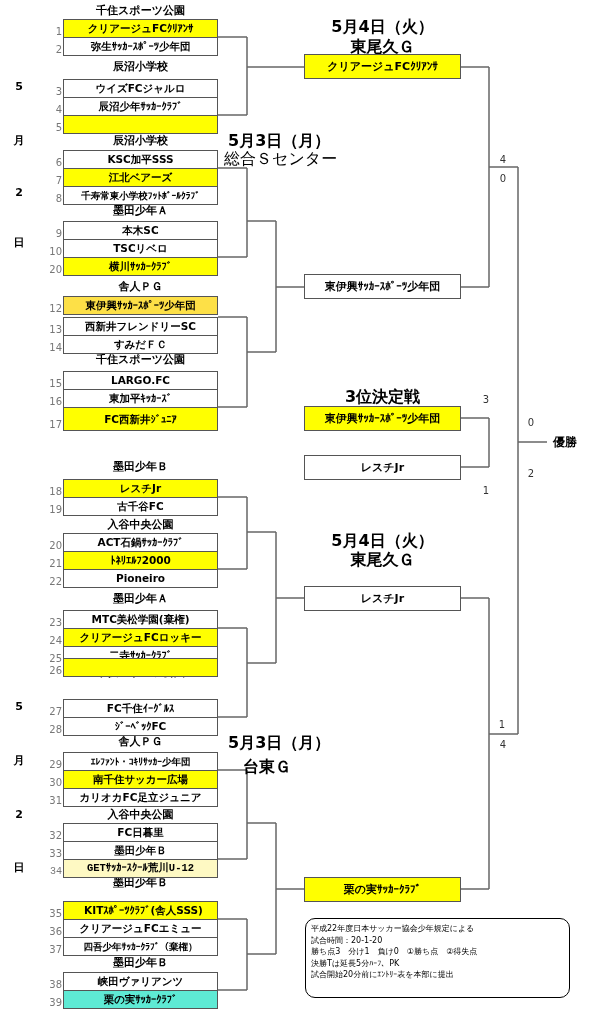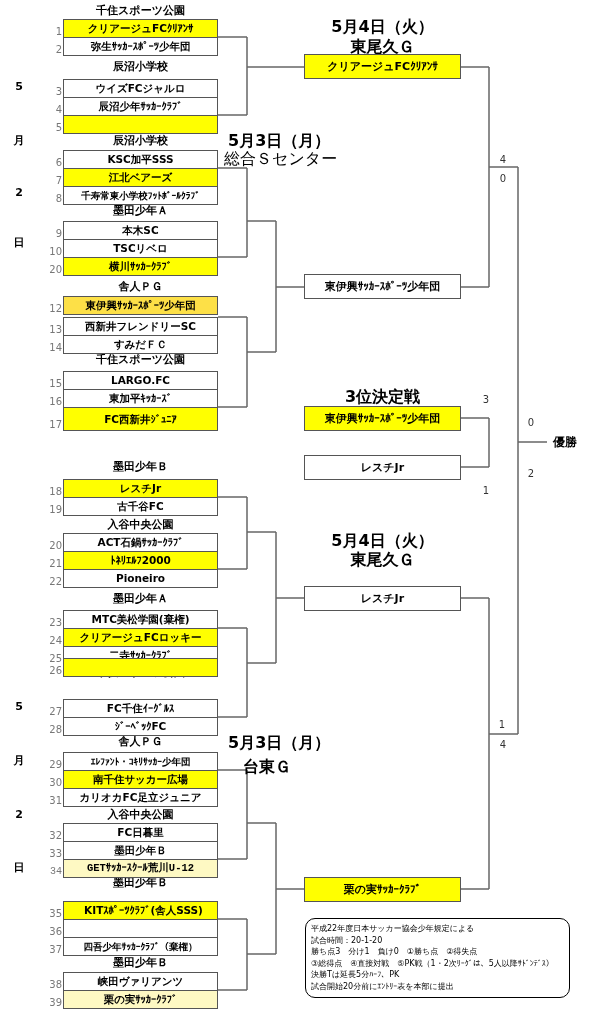--- a/index.html
+++ b/index.html
@@ -262,31 +262,32 @@
     <span class="no">34</span>
     <span class="nm">GETｻｯｶｰｽｸｰﾙ荒川U-12</span>
   </div>
 
 <div class="row win" style="top: 901px; background: rgb(255, 255, 0); padding-left: 6px;">
     <span class="no">35</span>
     <span class="nm">KITｽﾎﾟｰﾂｸﾗﾌﾞ(舎人SSS)</span>
   </div>
 <div class="row" style="top:919px">
     <span class="no">36</span>
+    <span class="nm">クリアージュFCエミュー</span>
   </div>
 <div class="row" style="top:937px;font-size:9.5px">
     <span class="no">37</span>
     <span class="nm">四吾少年ｻｯｶｰｸﾗﾌﾞ（棄権）</span>
   </div>
 
 <div class="row" style="top:972px">
     <span class="no">38</span>
     <span class="nm">峡田ヴァリアンツ</span>
   </div>
-<div class="row win" style="top: 990px; background: #fef9c3;">
+<div class="row win" style="top: 990px; background: #5eead4;">
     <span class="no">39</span>
     <span class="nm">栗の実ｻｯｶｰｸﾗﾌﾞ</span>
   </div>
 
 <div class="lbl c" style="top:20px">5月4日（火）</div>
 <div class="lbl c" style="top:40px">東尾久Ｇ</div>
 <div class="lbl" style="left:228px;top:134px">5月3日（月）</div>
 <div class="lbl" style="left:224px;top:152px;font-weight:normal">総合Ｓセンター</div>
 
 <div class="rbox win" style="top: 54px; background: rgb(255, 255, 0);">クリアージュFCｸﾘｱﾝｻ</div>
@@ -311,16 +312,15 @@
 <div class="score" style="left:496px;top:719px">1</div>
 <div class="score" style="left:497px;top:739px">4</div>
 <div class="score" style="left:525px;top:417px">0</div>
 <div class="score" style="left:525px;top:468px">2</div>
 <div class="champ">優勝</div>
 
 <div class="note">
   <div>平成22年度日本サッカー協会少年規定による</div>
   <div>試合時間：20-1-20</div>
   <div>勝ち点3　分け1　負け0　①勝ち点　②得失点</div>
-  <div>③総得点　④直接対戦　⑤PK戦（1・2次ﾘｰｸﾞは、5人以降ｻﾄﾞﾝﾃﾞｽ）</div>
   <div>決勝Tは延長5分ﾊｰﾌ、PK</div>
   <div>試合開始20分前にｴﾝﾄﾘｰ表を本部に提出</div>
 </div>
 
 </body></html>

